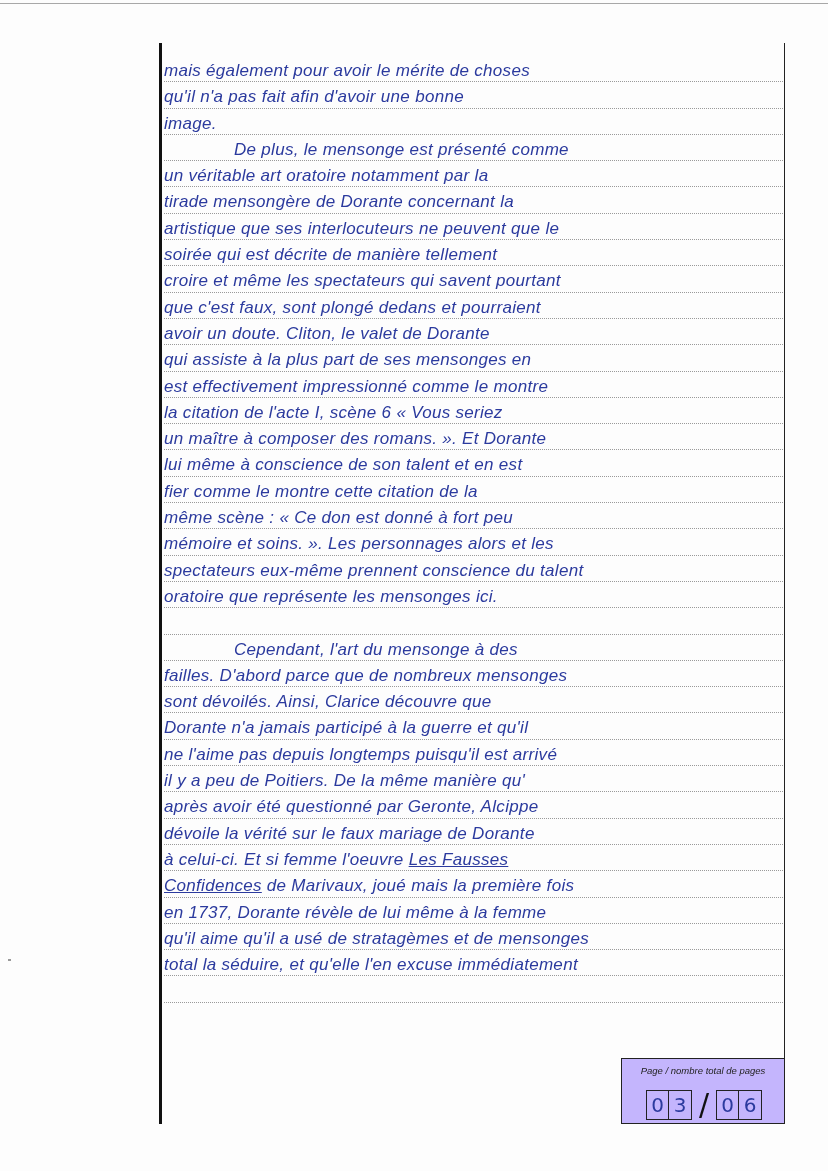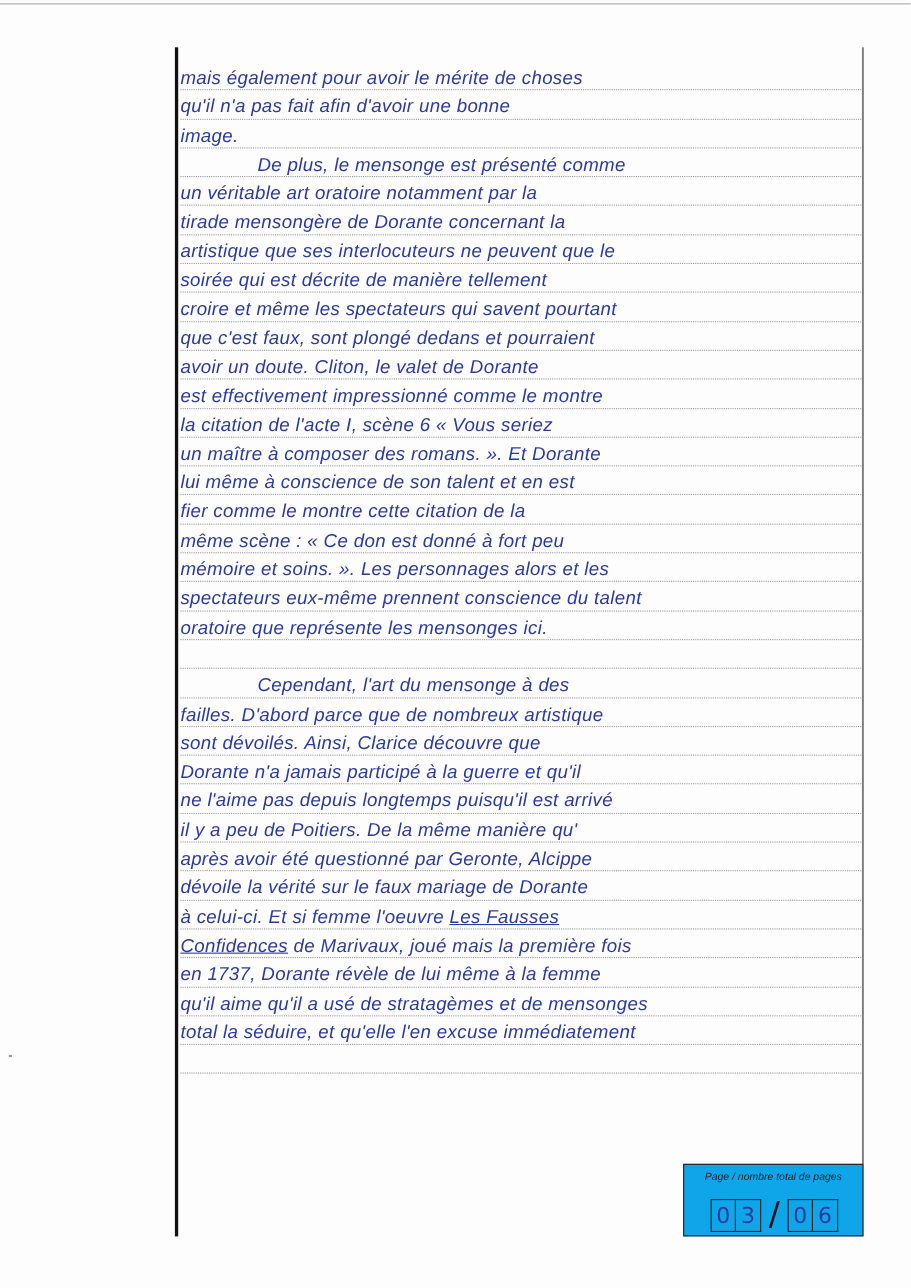--- a/index.html
+++ b/index.html
@@ -29,21 +29,21 @@
     color:#2b3a9e;
     font-family: Liberation Sans, sans-serif;
     font-size:17px; letter-spacing:0.3px;
     line-height:30px; white-space:nowrap; overflow:visible;
     font-style:italic;
   }
   .line.indent { padding-left:70px; }
   .line span.u { text-decoration:underline; }
   .page-box {
     position:absolute; left:621px; top:1058px; width:164px; height:66px;
-    border:1.5px solid #222; box-sizing:border-box; background:#0ea5e9;
+    border:1.5px solid #222; box-sizing:border-box; background:#c4b5fd;
   }
   .page-label {
     position:absolute; left:0; top:6px; width:100%; text-align:center;
     font-family:"Liberation Sans", sans-serif; font-style:italic;
     font-size:9.5px; color:#222;
   }
   .digits {
     position:absolute; left:24px; top:30px; height:32px; display:flex; align-items:center;
   }
   .digit {
@@ -70,32 +70,33 @@
     <div class="line"><span>qu'il n'a pas fait afin d'avoir une bonne</span></div>
     <div class="line"><span>image.</span></div>
     <div class="line indent"><span>De plus, le mensonge est présenté comme</span></div>
     <div class="line"><span>un véritable art oratoire notamment par la</span></div>
     <div class="line"><span>tirade mensongère de Dorante concernant la</span></div>
     <div class="line"><span>artistique que ses interlocuteurs ne peuvent que le</span></div>
     <div class="line"><span>soirée qui est décrite de manière tellement</span></div>
     <div class="line"><span>croire et même les spectateurs qui savent pourtant</span></div>
     <div class="line"><span>que c'est faux, sont plongé dedans et pourraient</span></div>
     <div class="line"><span>avoir un doute. Cliton, le valet de Dorante</span></div>
+    <div class="line"><span>qui assiste à la plus part de ses mensonges en</span></div>
     <div class="line"><span>est effectivement impressionné comme le montre</span></div>
     <div class="line"><span>la citation de l'acte I, scène 6 « Vous seriez</span></div>
     <div class="line"><span>un maître à composer des romans. ». Et Dorante</span></div>
     <div class="line"><span>lui même à conscience de son talent et en est</span></div>
     <div class="line"><span>fier comme le montre cette citation de la</span></div>
     <div class="line"><span>même scène : « Ce don est donné à fort peu</span></div>
     <div class="line"><span>mémoire et soins. ». Les personnages alors et les</span></div>
     <div class="line"><span>spectateurs eux-même prennent conscience du talent</span></div>
     <div class="line"><span>oratoire que représente les mensonges ici.</span></div>
     <div class="line"><span></span></div>
     <div class="line indent"><span>Cependant, l'art du mensonge à des</span></div>
-    <div class="line"><span>failles. D'abord parce que de nombreux artistique</span></div>
+    <div class="line"><span>failles. D'abord parce que de nombreux mensonges</span></div>
     <div class="line"><span>sont dévoilés.        Ainsi, Clarice découvre que</span></div>
     <div class="line"><span>Dorante n'a jamais participé à la guerre et qu'il</span></div>
     <div class="line"><span>ne l'aime pas depuis longtemps puisqu'il est arrivé</span></div>
     <div class="line"><span>il y a peu de Poitiers. De la même manière qu'</span></div>
     <div class="line"><span>après avoir été questionné par Geronte, Alcippe</span></div>
     <div class="line"><span>dévoile la vérité sur le faux mariage de Dorante</span></div>
     <div class="line"><span>à celui-ci. Et si femme l'oeuvre</span> <span class="u">Les Fausses</span></div>
     <div class="line"><span class="u">Confidences</span><span> de Marivaux, joué mais la première fois</span></div>
     <div class="line"><span>en 1737, Dorante révèle de lui même à la femme</span></div>
     <div class="line"><span>qu'il aime qu'il a usé de stratagèmes et de mensonges</span></div>

